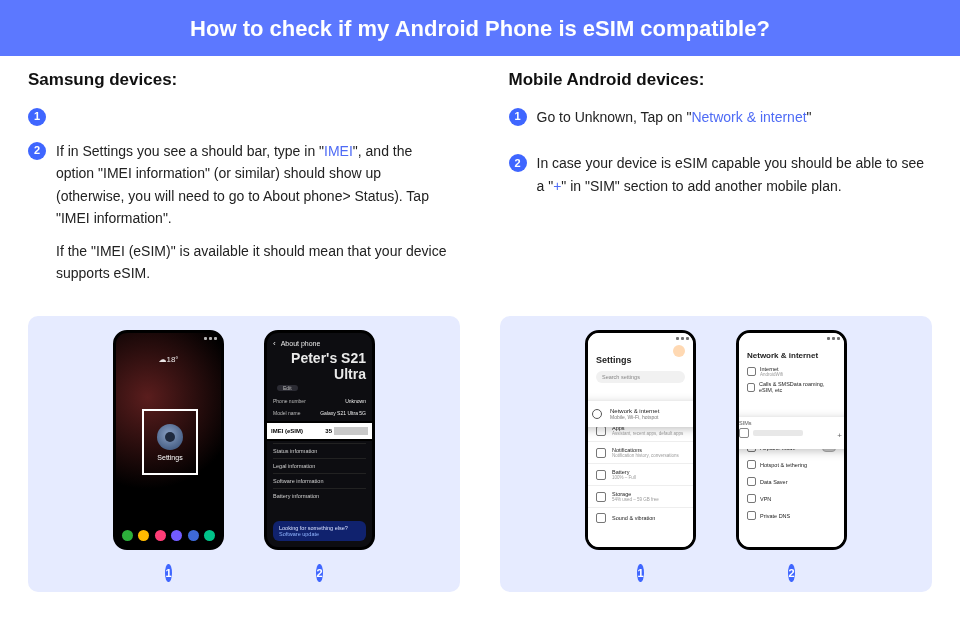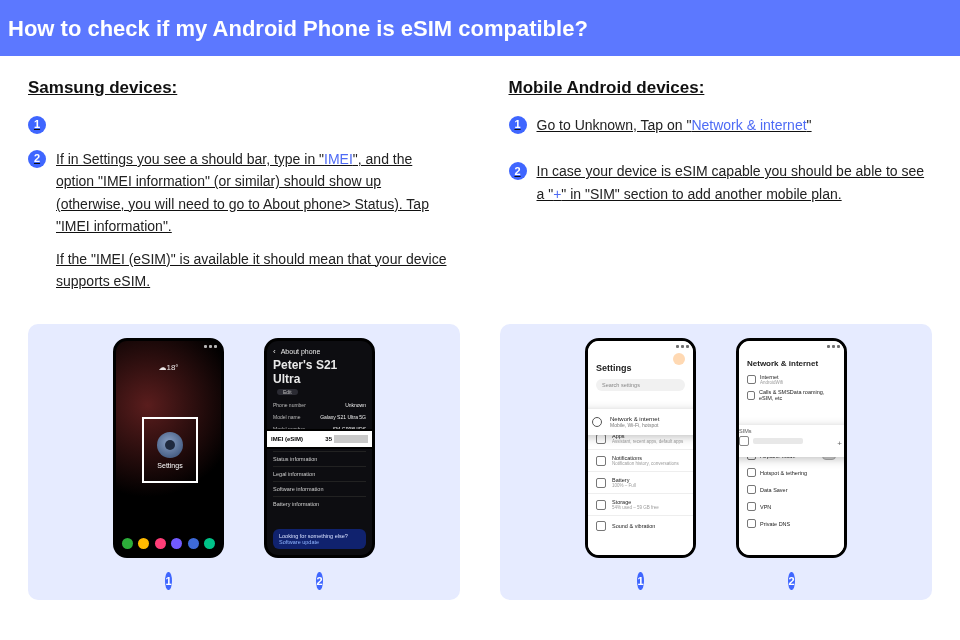--- a/index.html
+++ b/index.html
@@ -13,31 +13,30 @@
     --phone-border:#1a1a1a;
     --bg:#ffffff;
   }
   html,body{margin:0;padding:0;background:var(--bg);font-family:Arial,Helvetica,sans-serif;color:var(--text);}
   .page{width:960px;height:640px;overflow:hidden;position:relative;}
 
   
   .hero{
     background:var(--accent);
     color:#fff;
-    text-align:left;
+    text-align:center;
     padding:16px 8px 14px 8px;
     font-size:22px;
     font-weight:700;
   }
 
   .cols{
     display:flex;
-    padding:22px 28px 0 28px;
+    padding:14px 28px 0 28px;
     gap:57px;
-    text-decoration:underline;
   }
   .col{flex:1;min-width:0;}
   .col-title{
     font-weight:700;
     font-size:17px;
     margin-bottom:16px;
   }
   ol.steps{list-style:none;padding:0;margin:0;}
   ol.steps>li{
     display:flex;
@@ -112,21 +111,21 @@
   }
   .gear:before{content:"";width:10px;height:10px;border-radius:50%;background:#1f2a3f;}
   .dock{position:absolute;bottom:6px;left:6px;right:6px;display:flex;justify-content:space-between;}
   .dock span{width:11px;height:11px;border-radius:50%;}
   .d1{background:#2cae3a}.d2{background:#ffba00}.d3{background:#ff3d77}.d4{background:#725bff}.d5{background:#3e6ad8}.d6{background:#00c389}
 
   
   .dark-panel{position:absolute;inset:0;background:#0d0d11;color:#e9e9e9;}
   .dp-header{display:flex;align-items:center;gap:5px;padding:6px 6px 2px 6px;font-size:7px;}
   .dp-chev{font-size:8px;}
-  .dp-title{font-size:12px;padding:0 6px 2px 6px;font-weight:700;}
+  .dp-title{font-size:14px;padding:0 6px 2px 6px;font-weight:700;text-align:right;}
   .dp-model{font-size:7px;padding:0 6px 4px 6px;color:#cfcfcf;}
   .dp-edit{display:inline-block;background:#2b2b33;border-radius:6px;padding:0 6px;font-size:5px;margin-left:4px;color:#bbb;}
   .dp-row{display:flex;justify-content:space-between;padding:3px 6px;font-size:5px;color:#bdbdbd;}
   .dp-row .val{color:#eee;}
   .dp-hl{
     position:absolute;left:-8px;right:-8px;top:88px;height:16px;
     background:#fff;color:#000;border:2px solid #000;
     display:flex;align-items:center;justify-content:space-between;padding:0 10px;font-size:6px;font-weight:700;
   }
   .dp-hl .mask{width:34px;height:8px;background:#c9c9c9;}

